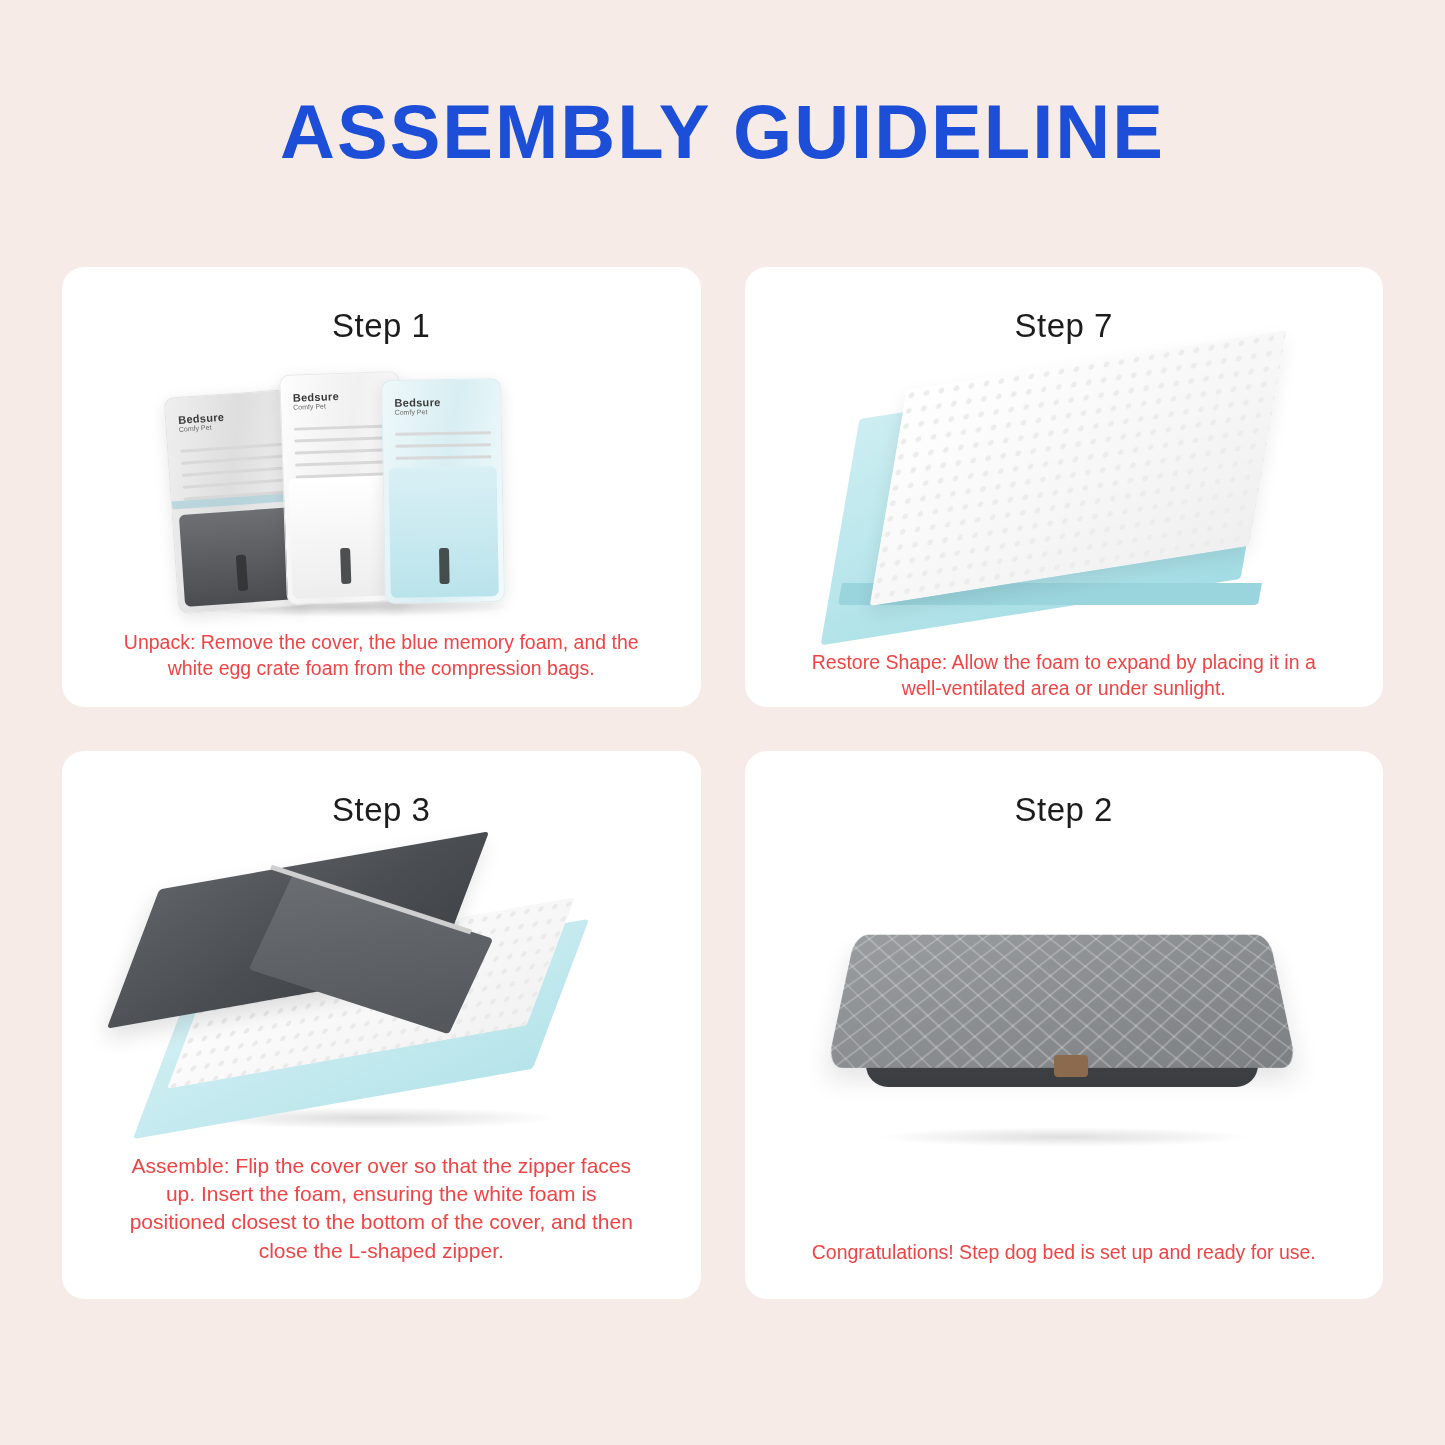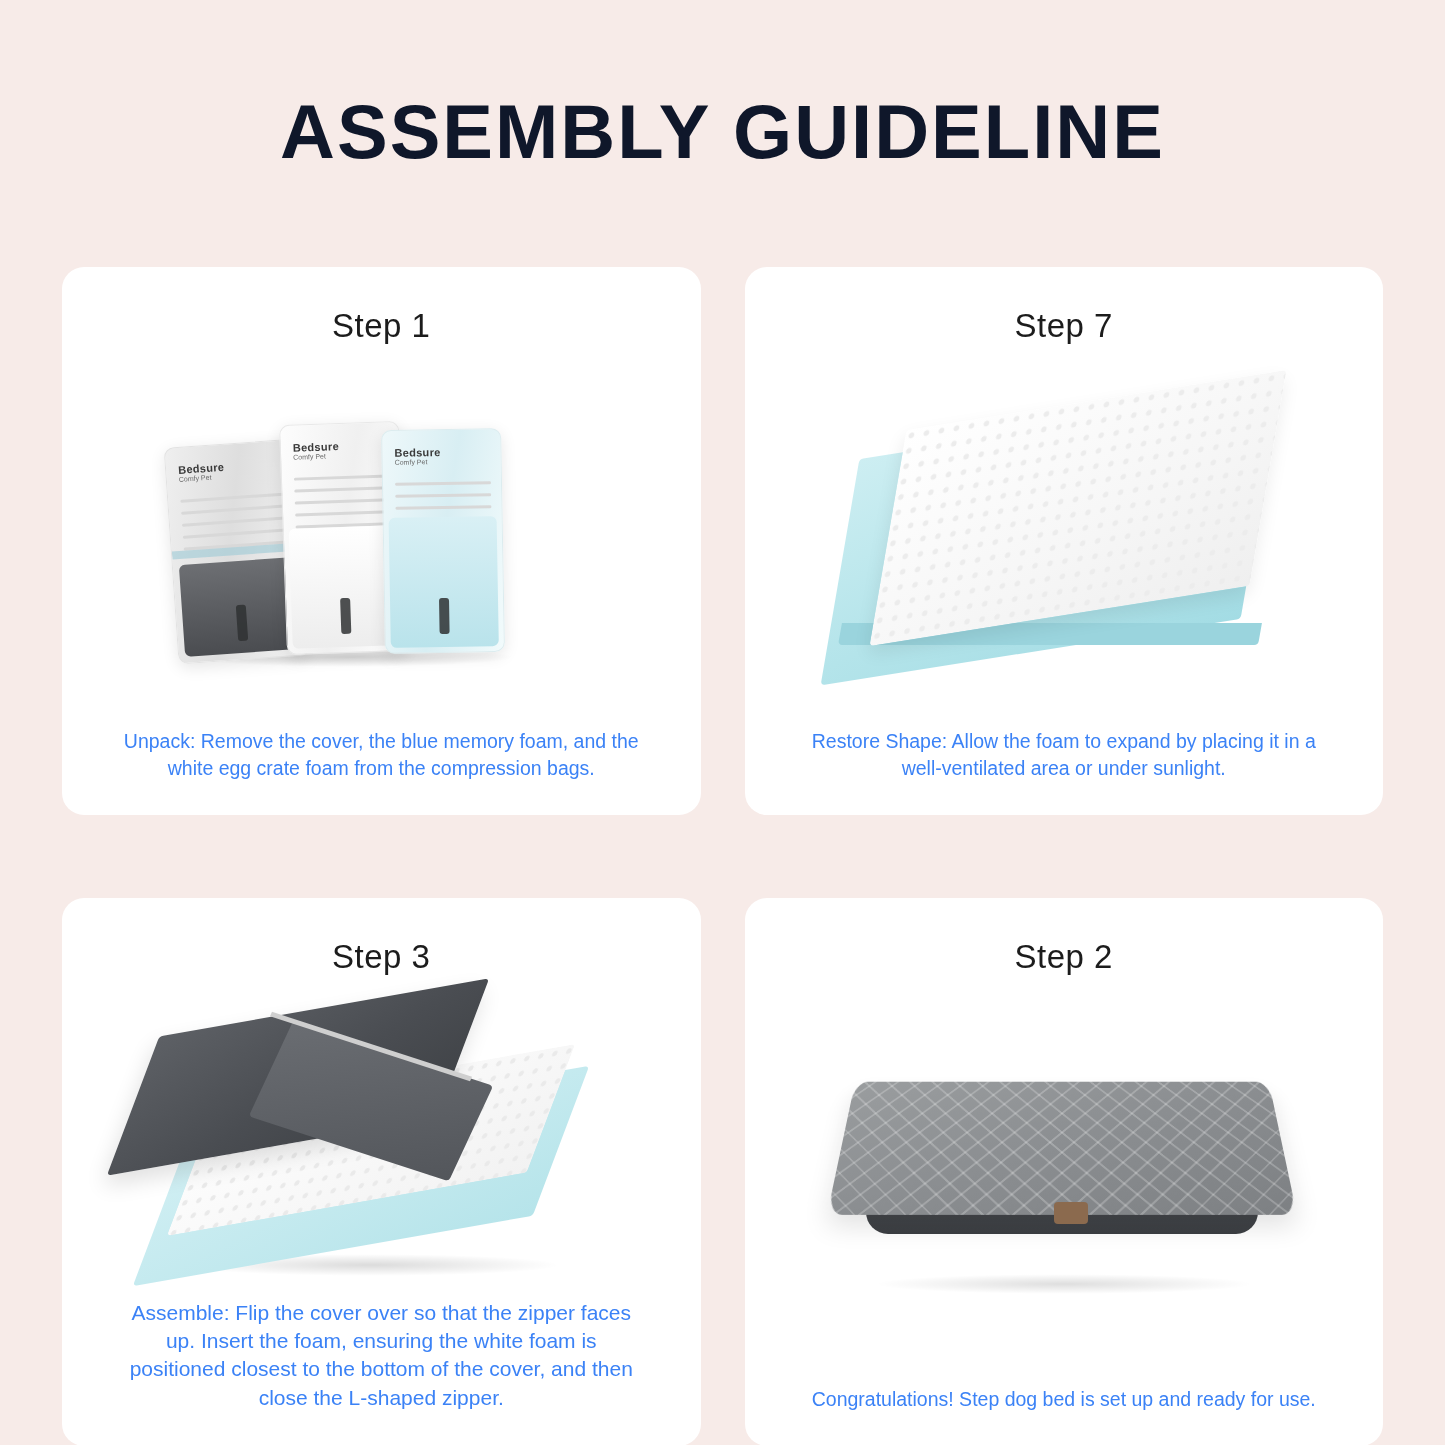--- a/index.html
+++ b/index.html
@@ -17,62 +17,62 @@
     position: relative;
     width: 1445px;
     height: 1445px;
     box-sizing: border-box;
   }
   .main-title {
     text-align: center;
     font-size: 76px;
     font-weight: bold;
     letter-spacing: 2px;
-    color: #0f172a;
+    color: #1d4ed8;
     padding-top: 94px;
     line-height: 1;
   }
   .grid {
     display: grid;
     grid-template-columns: 1fr 1fr;
     grid-template-rows: auto auto;
     gap: 44px 44px;
     padding: 97px 62px 0 62px;
     box-sizing: border-box;
   }
   .card {
     background: #ffffff;
     border-radius: 22px;
     box-sizing: border-box;
     padding: 40px 34px 34px 34px;
     display: flex;
     flex-direction: column;
     align-items: center;
   }
-  .card-a { height: 548px; }
-  .card-b { height: 548px; margin-top: 39px; }
+  .card-a { height: 440px; }
+  .card-b { height: 548px; }
   .step-title {
     font-size: 33px;
     color: #1c1c1c;
     font-weight: normal;
     margin: 0 0 8px 0;
     letter-spacing: 0.5px;
   }
   .figure {
     flex: 1 1 auto;
     width: 100%;
     display: flex;
     align-items: center;
     justify-content: center;
     position: relative;
   }
   .caption {
     font-size: 19.5px;
     line-height: 1.35;
-    color: #3b82f6;
+    color: #ef4444;
     text-align: center;
     width: 92%;
     margin-top: 6px;
   }
   .caption.small {
     font-size: 21px;
   }
 
   
   .bags {

